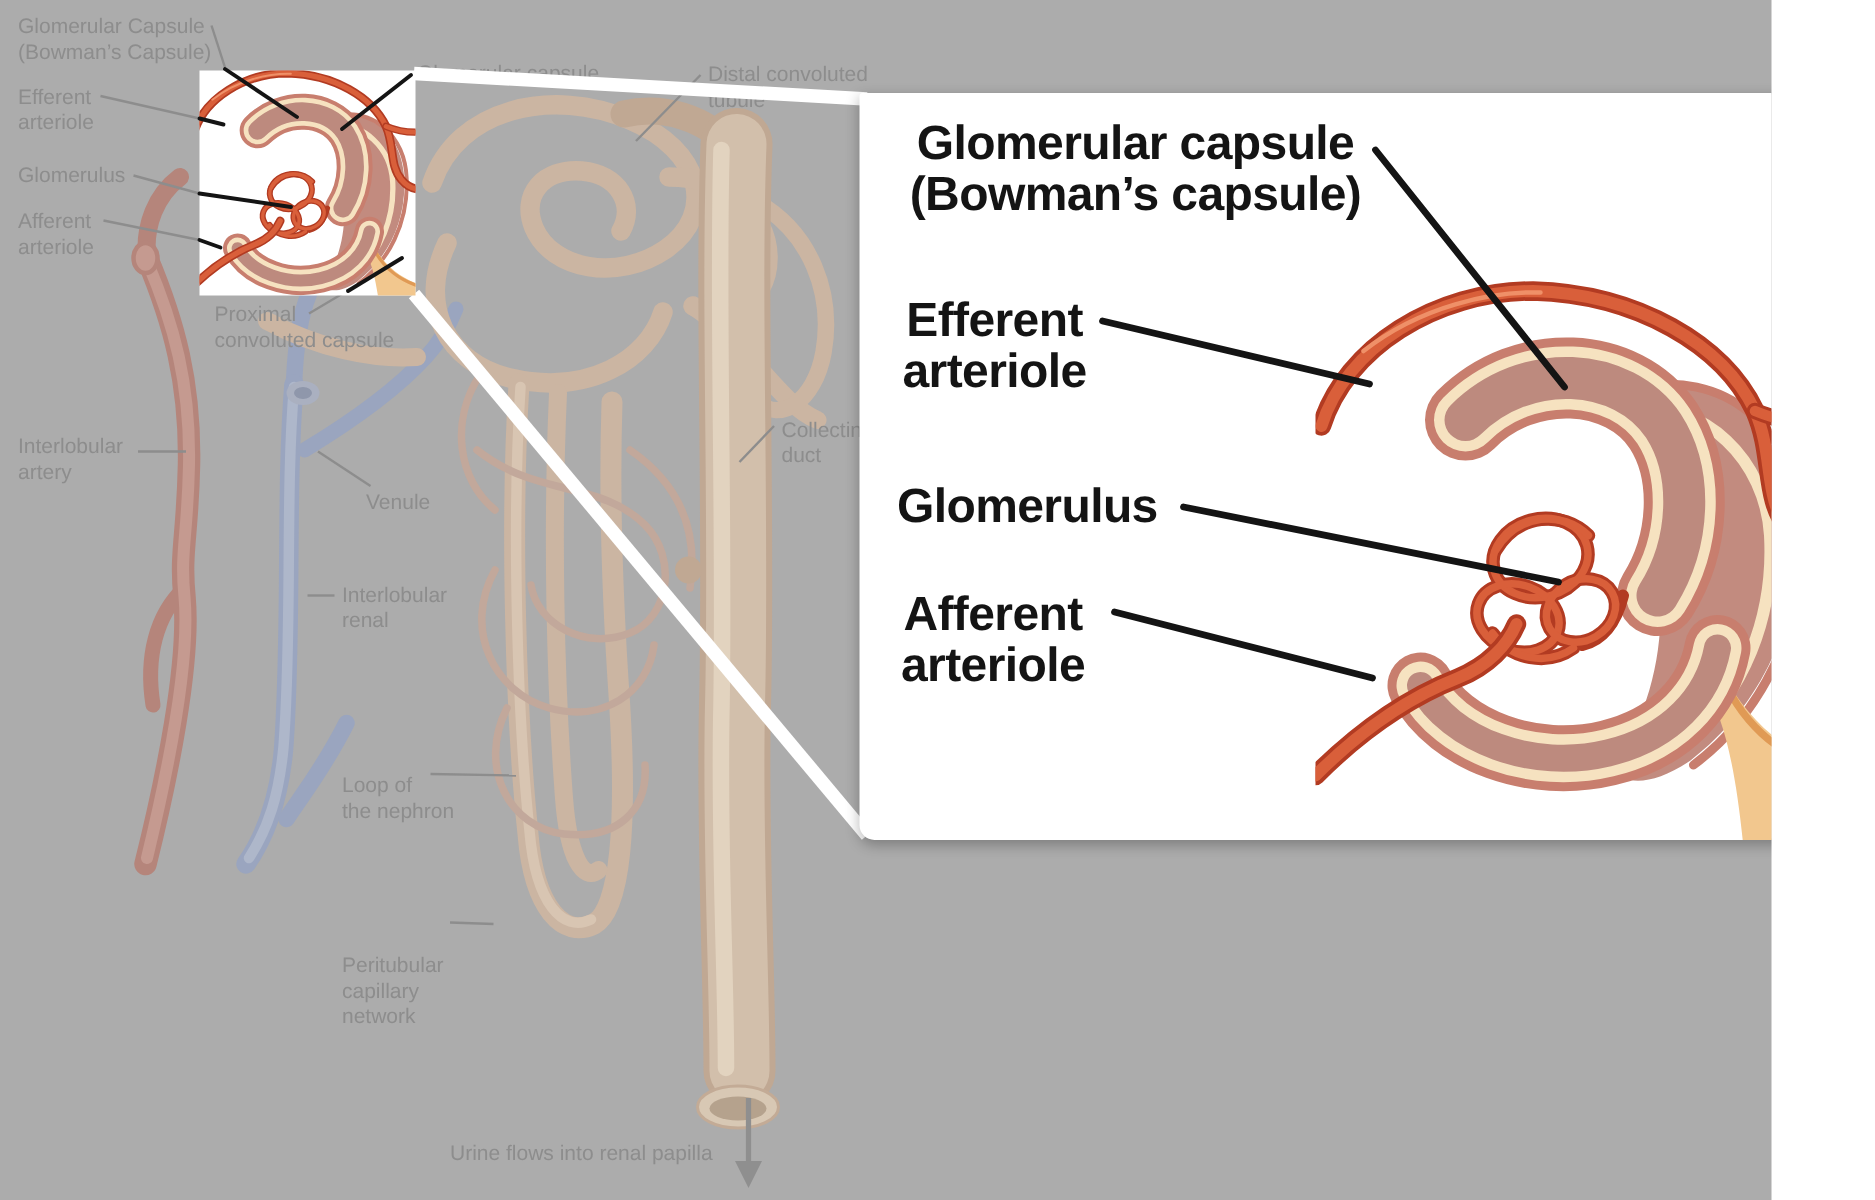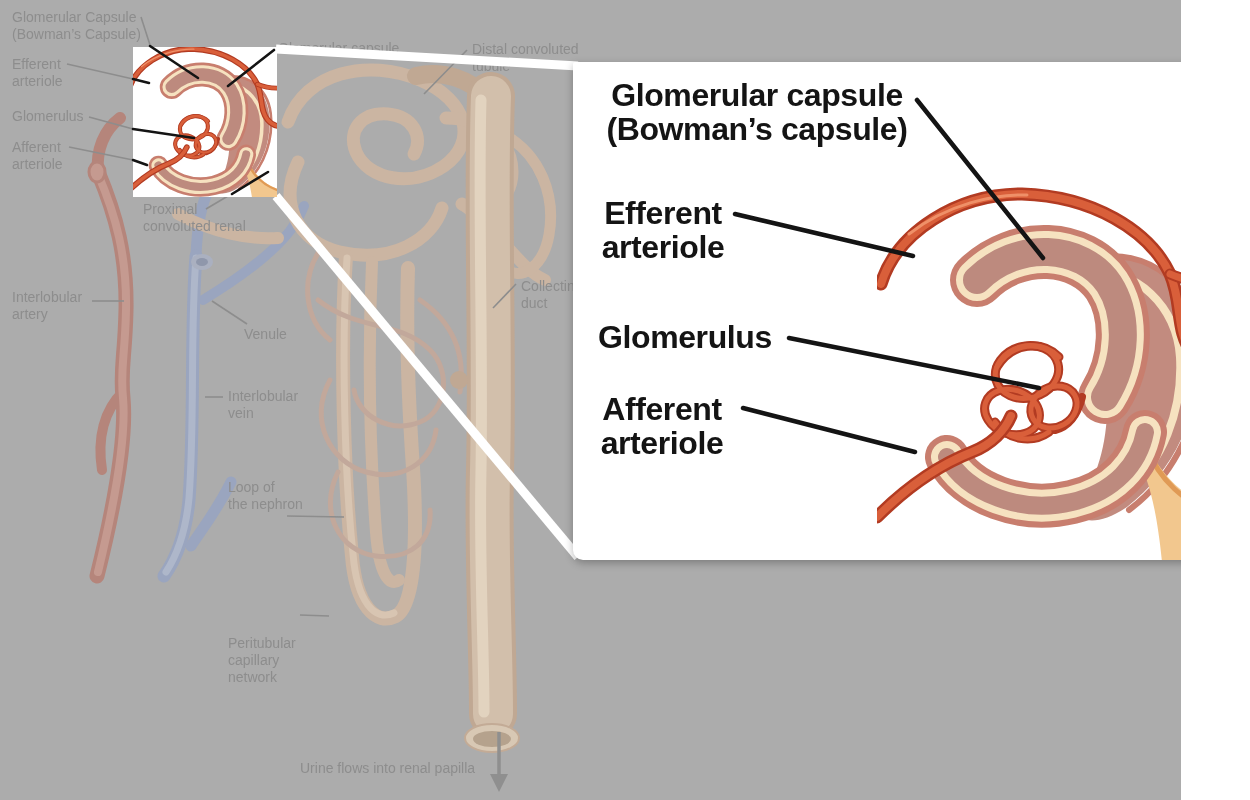--- a/index.html
+++ b/index.html
@@ -149,38 +149,38 @@
   </div>
   <div class="glabel" style="left:278px;top:40px">
     <span>Glomerular capsule</span>
   </div>
   <div class="glabel" style="left:472px;top:41px">
     <span>Distal convoluted</span>
     <span>tubule</span>
   </div>
   <div class="glabel" style="left:143px;top:201px">
     <span>Proximal</span>
-    <span>convoluted renal</span>
+    <span>convoluted capsule</span>
   </div>
   <div class="glabel" style="left:12px;top:289px">
     <span>Interlobular</span>
     <span>artery</span>
   </div>
   <div class="glabel" style="left:244px;top:326px">
     <span>Venule</span>
   </div>
   <div class="glabel" style="left:228px;top:388px">
     <span>Interlobular</span>
-    <span>vein</span>
+    <span>renal</span>
   </div>
   <div class="glabel" style="left:521px;top:278px">
     <span>Collecting</span>
     <span>duct</span>
   </div>
-  <div class="glabel" style="left:228px;top:479px">
+  <div class="glabel" style="left:228px;top:515px">
     <span>Loop of</span>
     <span>the nephron</span>
   </div>
   <div class="glabel" style="left:228px;top:635px">
     <span>Peritubular</span>
     <span>capillary</span>
     <span>network</span>
   </div>
   <div class="glabel" style="left:300px;top:760px">
     <span>Urine flows into renal papilla</span>

